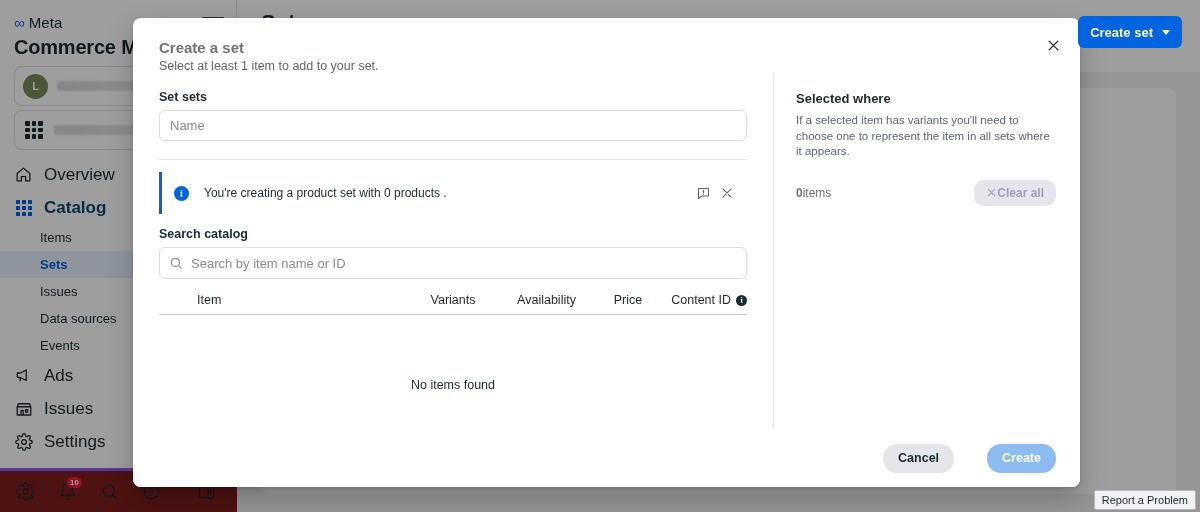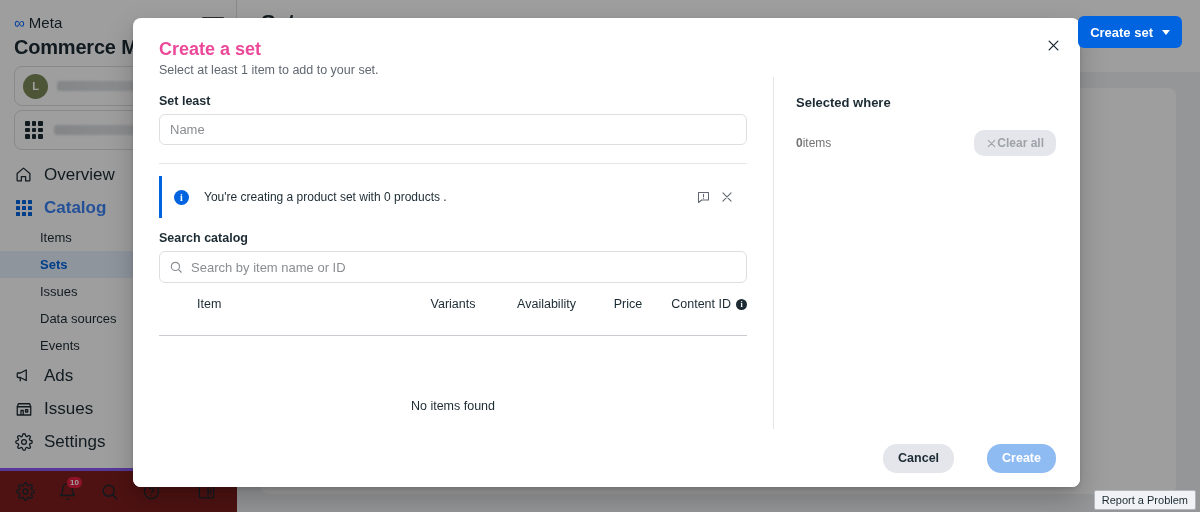--- a/index.html
+++ b/index.html
@@ -89,21 +89,21 @@
   }
 
   .nav { position: absolute; left: 0; top: 158px; width: 237px; }
   .nav-item {
     display: flex; align-items: center; height: 30px;
     padding: 0 14px; gap: 11px; cursor: pointer;
     font-size: 17px; color: #1c2b33;
   }
   .nav-item.top { height: 33px; }
   .nav-item .ico { width: 19px; height: 19px; flex: 0 0 auto; display:flex; align-items:center; justify-content:center;}
-  .nav-item.active-parent { color: #3b82f6; font-weight: 700; }
+  .nav-item.active-parent { color: #0c4a6e; font-weight: 700; }
   .nav-sub {
     display: flex; align-items: center; height: 27px;
     padding-left: 40px; font-size: 13px; color: #1c2b33; cursor: pointer;
   }
   .nav-sub.selected {
     background: #e7f0fd; color: #0064e0; font-weight: 700;
     border-radius: 0;
   }
 
   #sidebar-footer {
@@ -177,21 +177,21 @@
     overflow: hidden;
   }
   #modal-close {
     position: absolute; right: 12px; top: 12px;
     width: 30px; height: 30px; border-radius: 50%;
     display: flex; align-items: center; justify-content: center;
     cursor: pointer; color: #1c2b33;
   }
 
   .modal-head { padding: 21px 26px 0 26px; }
-  .modal-title { font-size: 18px; font-weight: 700; color: #ec4899; }
+  .modal-title { font-size: 15px; font-weight: 700; color: #737373; }
   .modal-sub { font-size: 12.5px; color: #606770; margin-top: 3px; }
 
   .modal-body { display: flex; height: 398px; }
   .left-pane {
     width: 640px; padding: 17px 26px 0 26px;
     position: relative;
   }
   .right-pane {
     flex: 1; padding: 18px 24px 0 22px;
     border-left: 1px solid #e4e6e9;
@@ -233,21 +233,21 @@
   .search-box .s-icon {
     position: absolute; left: 10px; top: 50%; transform: translateY(-50%);
     color: #8a8d91; pointer-events: none;
   }
   .search-box input { padding-left: 31px; height: 32px; }
 
   .tbl { margin-top: 14px; }
   .tbl-head {
     display: flex; align-items: flex-end;
     border-bottom: 1px solid #c9ccd1;
-    padding-bottom: 24px;
+    padding-bottom: 7px;
     font-size: 12.5px; color: #1c2b33;
   }
   .th-item { width: 248px; padding-left: 38px; }
   .th-variants { width: 92px; text-align: center; }
   .th-avail { width: 95px; text-align: center; }
   .th-price { width: 68px; text-align: center; }
   .th-cid { flex: 1; text-align: right; display: flex; align-items: center; justify-content: flex-end; gap: 5px;}
   .cid-i {
     width: 11px; height: 11px; border-radius: 50%;
     background: #1c2b33; color: #fff; font-size: 8px; font-weight: 700;
@@ -474,21 +474,21 @@
   <div id="modal-close">
     <svg width="15" height="15" viewBox="0 0 24 24" fill="none" stroke="#1c2b33" stroke-width="2.1" stroke-linecap="round">
         <path d="M5 5l14 14M19 5L5 19"></path>
       </svg>
   </div>
 
   <div class="modal-body">
 
     <div class="left-pane">
 
-      <div class="field-label">Set least</div>
+      <div class="field-label">Set sets</div>
       <input class="text-input" type="text" placeholder="Name" style="">
 
       <div class="hr"></div>
 
       <div class="info-banner">
         <span class="info-icon">i</span>
         <span class="info-text">You're creating a product set with 0 products .</span>
         <span class="banner-act">
           <svg width="15" height="15" viewBox="0 0 24 24" fill="none" stroke="#606770" stroke-width="1.7" stroke-linejoin="round">
               <path d="M4 4h16v12H9l-5 4z"></path>
@@ -526,20 +526,21 @@
             <span>Content ID</span>
             <span class="cid-i">i</span>
           </div>
         </div>
         <div class="empty-state">No items found</div>
       </div>
     </div>
 
     <div class="right-pane">
       <div class="rp-title">Selected where</div>
+      <div class="rp-desc">If a selected item has variants you'll need to choose one to represent the item in all sets where it appears.</div>
       <div class="rp-row">
         <div class="rp-count">
           <b>0</b><span>items</span>
         </div>
         <button class="clear-all">
           <span>
             <svg width="11" height="11" viewBox="0 0 24 24" fill="none" stroke="#9fa3a9" stroke-width="2.4" stroke-linecap="round">
                 <path d="M5 5l14 14M19 5L5 19"></path>
               </svg>
           </span>

